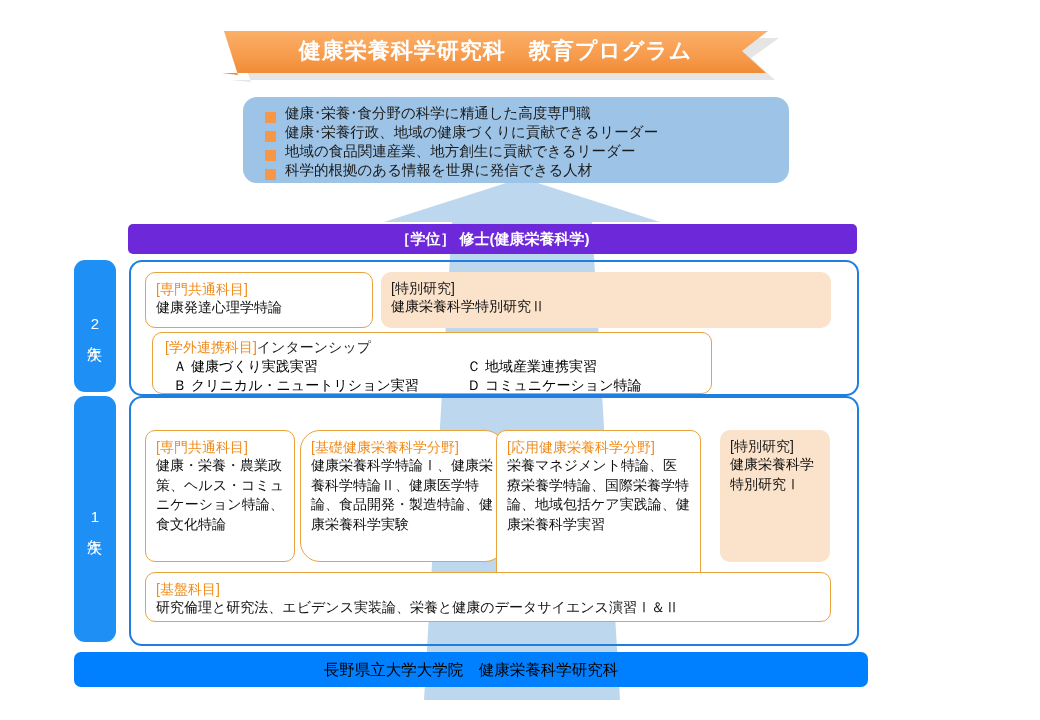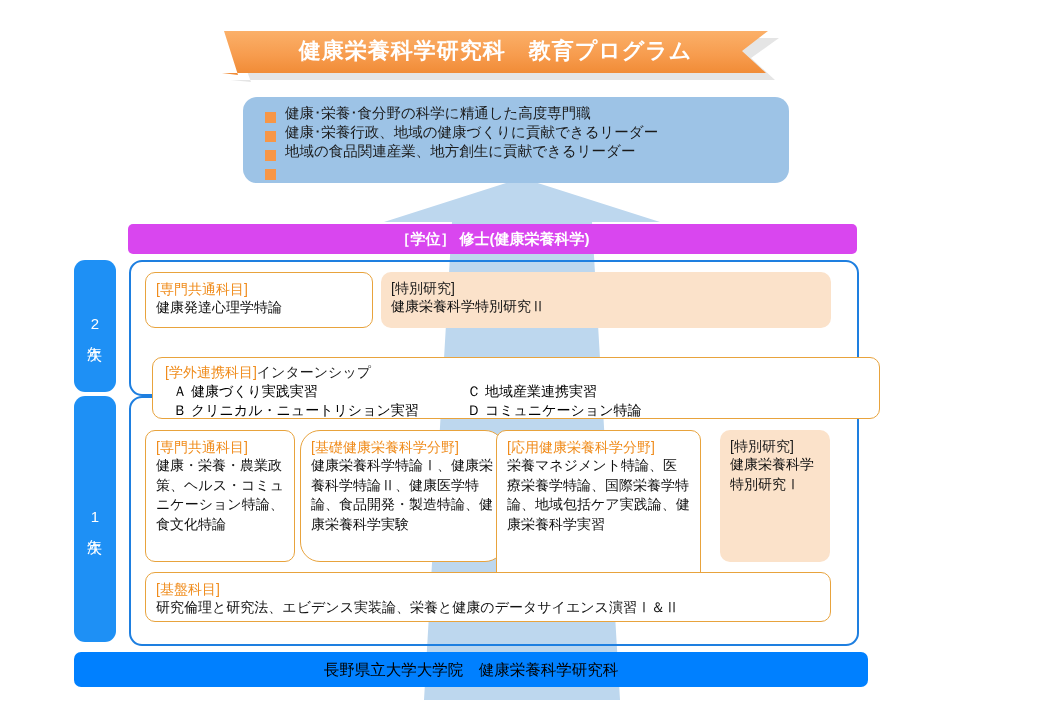--- a/index.html
+++ b/index.html
@@ -81,21 +81,21 @@
     flex: 0 0 auto;
   }
 
   
   #degree-bar {
     position: absolute;
     left: 128px;
     top: 224px;
     width: 729px;
     height: 30px;
-    background: #d946ef;
+    background: #6d28d9;
     border-radius: 5px;
     color: #ffffff;
     font-size: 15px;
     font-weight: bold;
     line-height: 30px;
     text-align: center;
     white-space: nowrap;
   }
 
   
@@ -155,22 +155,22 @@
     font-family: Liberation Mono, monospace;
   }
 
   
   #common2-card { left: 145px; top: 272px; width: 228px; height: 56px; }
   #special2-card { left: 381px; top: 272px; width: 450px; height: 56px; }
 
   
   #internship-card {
     left: 152px;
-    top: 357px;
-    width: 728px;
+    top: 332px;
+    width: 560px;
     height: 62px;
     padding: 5px 10px 4px 12px;
     background: #ffffff;
   }
   .intern-cols {
     display: flex;
     margin-top: 0px;
   }
   .intern-col {
     font-size: 14px;
@@ -235,20 +235,21 @@
     <div class="goal-row">
       <span class="goal-bullet"></span>
       <span>健康･栄養行政、地域の健康づくりに貢献できるリーダー</span>
     </div>
     <div class="goal-row">
       <span class="goal-bullet"></span>
       <span>地域の食品関連産業、地方創生に貢献できるリーダー</span>
     </div>
     <div class="goal-row">
       <span class="goal-bullet"></span>
+      <span>科学的根拠のある情報を世界に発信できる人材</span>
     </div>
   </div>
 
   <div id="degree-bar">［学位］ 修士(健康栄養科学)</div>
 
   <div class="year-tab" id="year2-tab">
     <span>2年次</span>
   </div>
   <div class="year-tab" id="year1-tab">
     <span>1年次</span>

